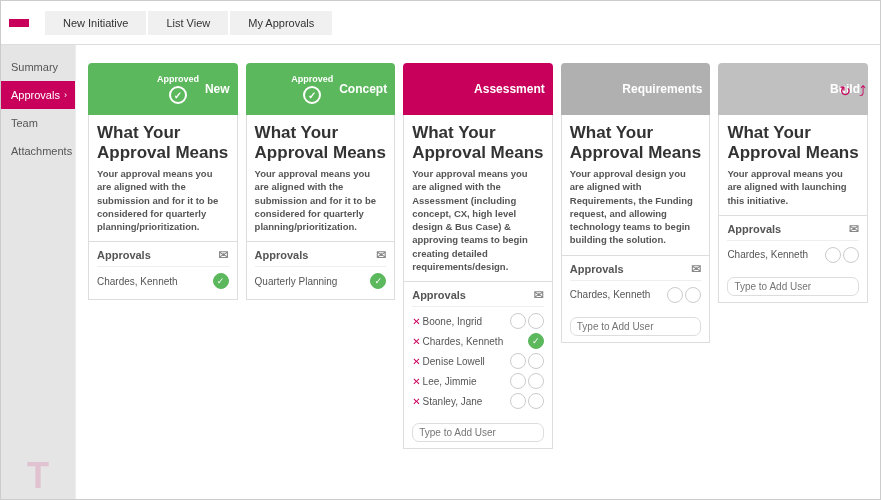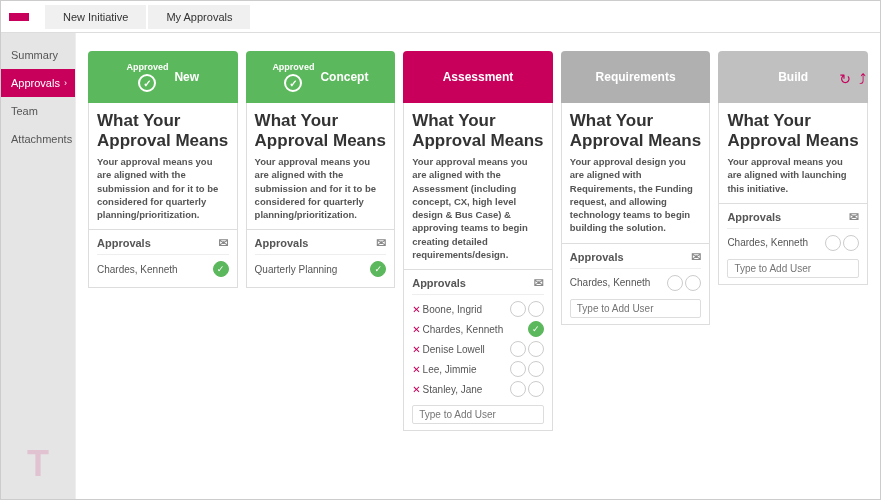--- a/index.html
+++ b/index.html
@@ -4,21 +4,21 @@
   <style>
     * { box-sizing: border-box; margin: 0; padding: 0; }
     body { font-family: Arial, sans-serif; font-size: 12px; background: #fff; width: 881px; height: 500px; overflow: hidden; border: 1px solid #ccc; }
 
     
     .top-nav {
       display: flex;
       align-items: center;
       background: #fff;
       border-bottom: 1px solid #ddd;
-      height: 32px;
+      height: 44px;
       padding: 0 8px;
     }
     .logo-area {
       background: #c8005c;
       padding: 4px 10px;
       margin-right: 16px;
       display: flex;
       align-items: center;
     }
     .logo-text {
@@ -123,21 +123,21 @@
     .col-header {
       padding: 8px;
       text-align: center;
       border-radius: 4px 4px 0 0;
       font-size: 12px;
       font-weight: bold;
       color: #fff;
       margin-bottom: 0;
       display: flex;
       align-items: center;
-      justify-content: center;
+      justify-content: flex-end;
       gap: 6px;
       height: 52px;
     }
     .col-header.green { background: #5cb85c; }
     .col-header.pink { background: #c8005c; }
     .col-header.gray-light { background: #b0b0b0; }
     .col-header.gray { background: #c0c0c0; }
 
     .col-header .check-circle {
       display: inline-flex;
@@ -220,22 +220,22 @@
     .status-circle.approved { background: #5cb85c; color: #fff; border-color: #5cb85c; }
 
     .x-mark { color: #c8005c; font-size: 10px; margin-right: 2px; }
 
     .add-user-input {
       width: 100%;
       border: 1px solid #ddd;
       padding: 3px 6px;
       font-size: 10px;
       color: #aaa;
-      margin-top: 4px;
-      border-radius: 2px;
+      margin-top: 10px;
+      border-radius: 7px;
     }
 
     
     .content-wrapper {
       position: relative;
       flex: 1;
       padding: 8px 12px;
       overflow: hidden;
     }
   </style>
@@ -244,20 +244,21 @@
 
 <div id="app">
 
   <div class="top-nav">
     <div class="logo-area">
       <span class="logo-text"></span>
     </div>
     <div class="nav-tabs">
 
     <button class="nav-tab">New Initiative</button>
+        <button class="nav-tab">List View</button>
         <button class="nav-tab">My Approvals</button>
       </div>
     <span class="welcome-text"></span>
   </div>
 
   <div class="main-layout">
 
     <div class="sidebar">
 
       <div class="sidebar-item">Summary</div>

